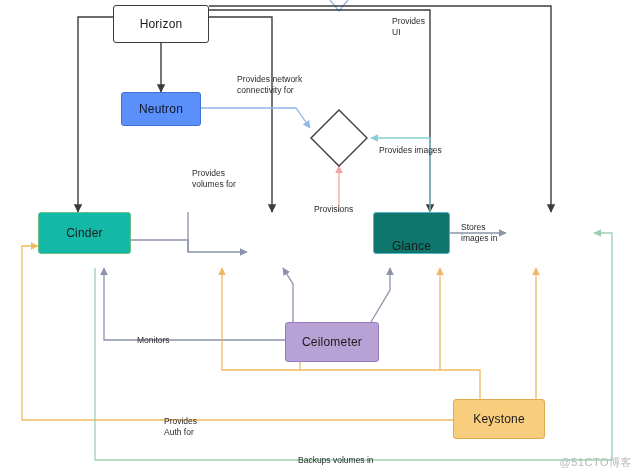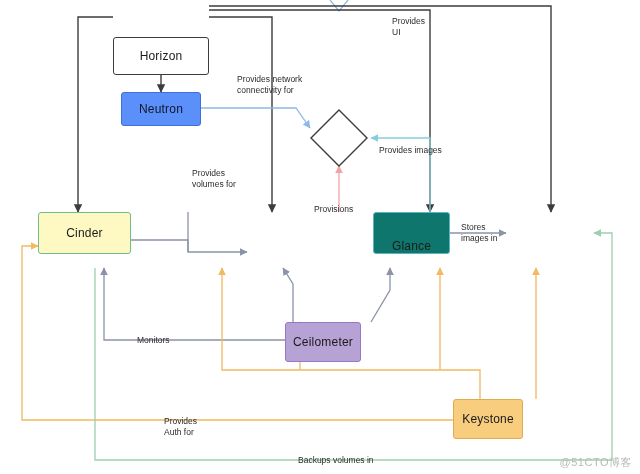--- a/index.html
+++ b/index.html
@@ -37,21 +37,21 @@
   .node-horizon {
     background: #ffffff;
     border: 1.5px solid #3c3c3c;
   }
   .node-neutron {
     background: #5b8ff9;
     border: 1.5px solid #3f6fd8;
     color: #0f172a;
   }
   .node-cinder {
-    background: #fef9c3;
+    background: #14b8a6;
     border: 1.5px solid #6fbd87;
   }
   .node-nova {
     background: #f19c9c;
     border: 1.5px solid #e07a7a;
   }
   .node-glance {
     background: #0f766e;
     border: 1.5px solid #5ab4c1;
     align-items: flex-end;
@@ -159,44 +159,44 @@
     <path d="M480,399 L480,370 L222,370 L222,268" fill="none" stroke="#f0b962" stroke-width="1.3" marker-end="url(#ah-orange)"></path>
     <path d="M300,370 L300,322" fill="none" stroke="#f0b962" stroke-width="1.3" marker-end="url(#ah-orange)"></path>
     <path d="M440,370 L440,268" fill="none" stroke="#f0b962" stroke-width="1.3" marker-end="url(#ah-orange)"></path>
     <path d="M536,399 L536,268" fill="none" stroke="#f0b962" stroke-width="1.3" marker-end="url(#ah-orange)"></path>
 
     <path d="M95,268 L95,460 L612,460 L612,233 L594,233" fill="none" stroke="#9ccfb0" stroke-width="1.3" marker-end="url(#ah-green)"></path>
 
     <path d="M339,110 L367,138 L339,166 L311,138 z" fill="#ffffff" stroke="#3c3c3c" stroke-width="1.4"></path>
   </svg>
 
-  <div class="node node-horizon" style="left:113px; top:5px; width:96px; height:38px;margin-top:32px;">
+  <div class="node node-horizon" style="left:113px; top:5px; width:96px; height:38px;">
     <span>Horizon</span>
   </div>
 
   <div class="node node-neutron" style="left:121px; top:92px; width:80px; height:34px;">
     <span>Neutron</span>
   </div>
 
 
   <div class="node node-cinder" style="left:38px; top:212px; width:93px; height:42px;">
     <span>Cinder</span>
   </div>
 
 
   <div class="node node-glance" style="left:373px; top:212px; width:77px; height:42px;">
     <span>Glance</span>
   </div>
 
 
-  <div class="node node-ceilometer" style="left:285px; top:322px; width:76px; height:40px;">
+  <div class="node node-ceilometer" style="left:285px; top:322px; width:94px; height:40px;">
     <span>Ceilometer</span>
   </div>
 
-  <div class="node node-keystone" style="left:453px; top:399px; width:70px; height:40px;text-align:center;">
+  <div class="node node-keystone" style="left:453px; top:399px; width:92px; height:40px;text-align:center;">
     <span>Keystone</span>
   </div>
 
   <div class="edge-label" style="left:392px; top:16px;">Provides
 UI</div>
 
   <div class="edge-label" style="left:237px; top:74px;">Provides network
 connectivity for</div>
 
   <div class="edge-label" style="left:192px; top:168px;">Provides

